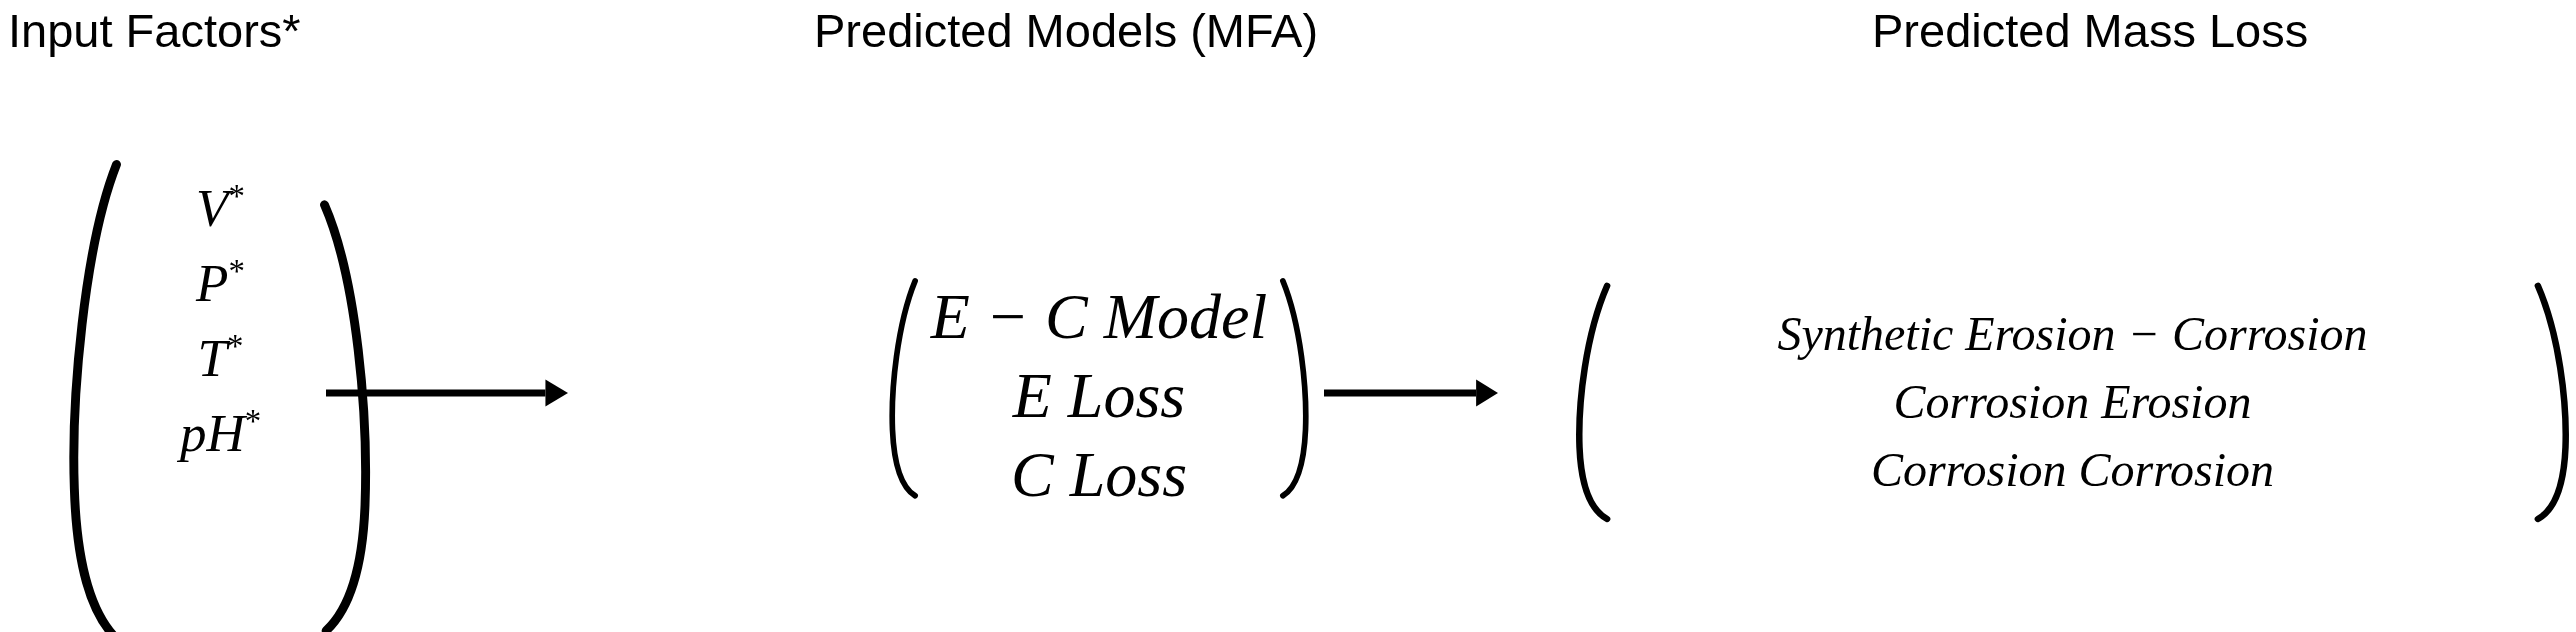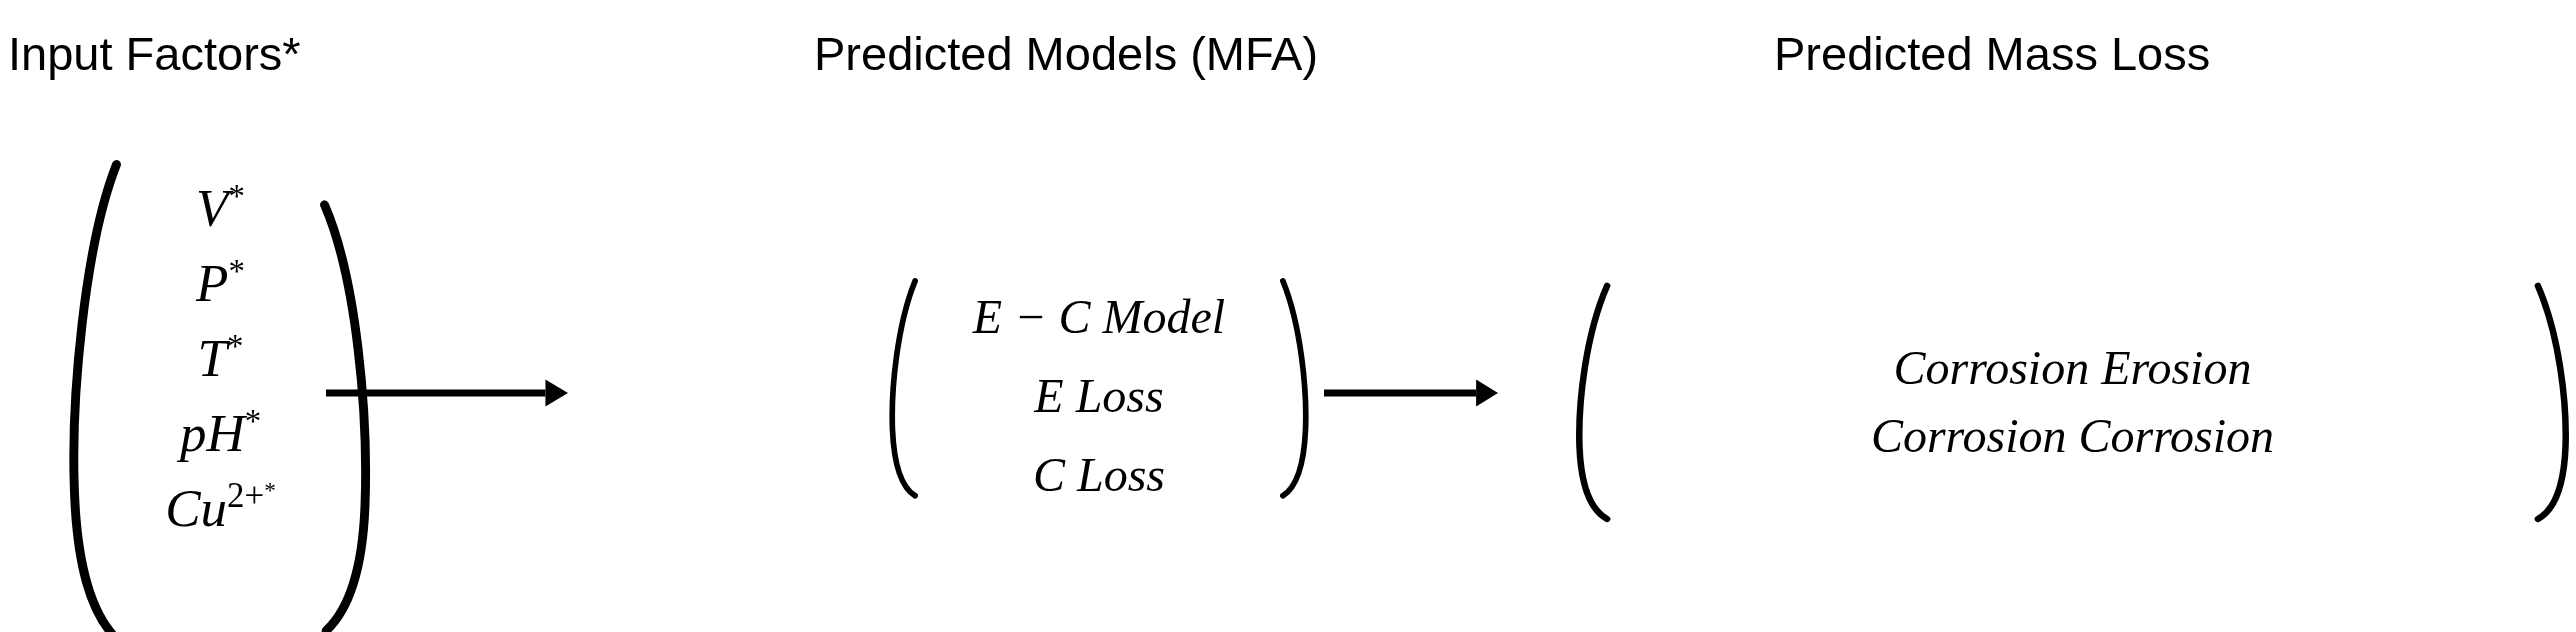--- a/index.html
+++ b/index.html
@@ -22,25 +22,24 @@
 
   
   .col-header {
     position: absolute;
     font-family: "Liberation Sans", sans-serif;
     font-weight: 400;
     font-size: 47px;
     line-height: 1;
     color: #000000;
     white-space: nowrap;
-    margin-top: 23px;
   }
   #header-input    { left: 8px;   top: 6.5px; }
   #header-models   { left: 814px; top: 6.5px; }
-  #header-output   { left: 1774px; top: 6.5px; }
+  #header-output   { left: 1872px; top: 6.5px; }
 
   
   .vector {
     position: absolute;
     display: flex;
     flex-direction: row;
     align-items: stretch;
   }
 
   
@@ -109,21 +108,21 @@
 
   
   #vec-models {
     left: 886px;
     top: 276px;
     width: 426px;
     height: 223px;
   }
   #vec-models .paren { width: 34px; }
   #vec-models .vrow {
-    font-size: 48px;
+    font-size: 64px;
     line-height: 63px;
     height: 63px;
     margin-top: 16px;
   }
 
   
   #vec-output {
     left: 1573px;
     top: 281px;
     width: 999px;
@@ -175,23 +174,20 @@
       </div>
       <div class="vrow">
         <span>P</span><span class="sup-star">*</span>
       </div>
       <div class="vrow">
         <span>T</span><span class="sup-star">*</span>
       </div>
       <div class="vrow">
         <span>pH</span><span class="sup-star">*</span>
       </div>
-      <div class="vrow">
-        <span>Cu</span><span class="sup-charge">2+</span><span class="sup-star-high">*</span>
-      </div>
     </div>
     <div class="paren">
       <svg viewBox="0 0 74 600" preserveAspectRatio="none">
         <path d="M 8 58 C 48 150, 62 320, 58 430 C 55 512, 38 560, 10 586" stroke-width="11"></path>
       </svg>
     </div>
   </div>
 
   <div id="arrow-1" class="arrow">
     <svg viewBox="0 0 300 60" preserveAspectRatio="none">
@@ -225,20 +221,21 @@
     </svg>
   </div>
 
   <div id="vec-output" class="vector">
     <div class="paren">
       <svg viewBox="0 0 48 300" preserveAspectRatio="none">
         <path d="M 42 6 C 16 66, 6 150, 8 206 C 10 256, 22 284, 42 295" stroke-width="8"></path>
       </svg>
     </div>
     <div class="vector-body">
+      <div class="vrow">Synthetic Erosion  − Corrosion</div>
       <div class="vrow">Corrosion Erosion</div>
       <div class="vrow">Corrosion Corrosion</div>
     </div>
     <div class="paren">
       <svg viewBox="0 0 48 300" preserveAspectRatio="none">
         <path d="M 6 6 C 32 66, 42 150, 40 206 C 38 256, 26 284, 6 295" stroke-width="8"></path>
       </svg>
     </div>
   </div>
 

